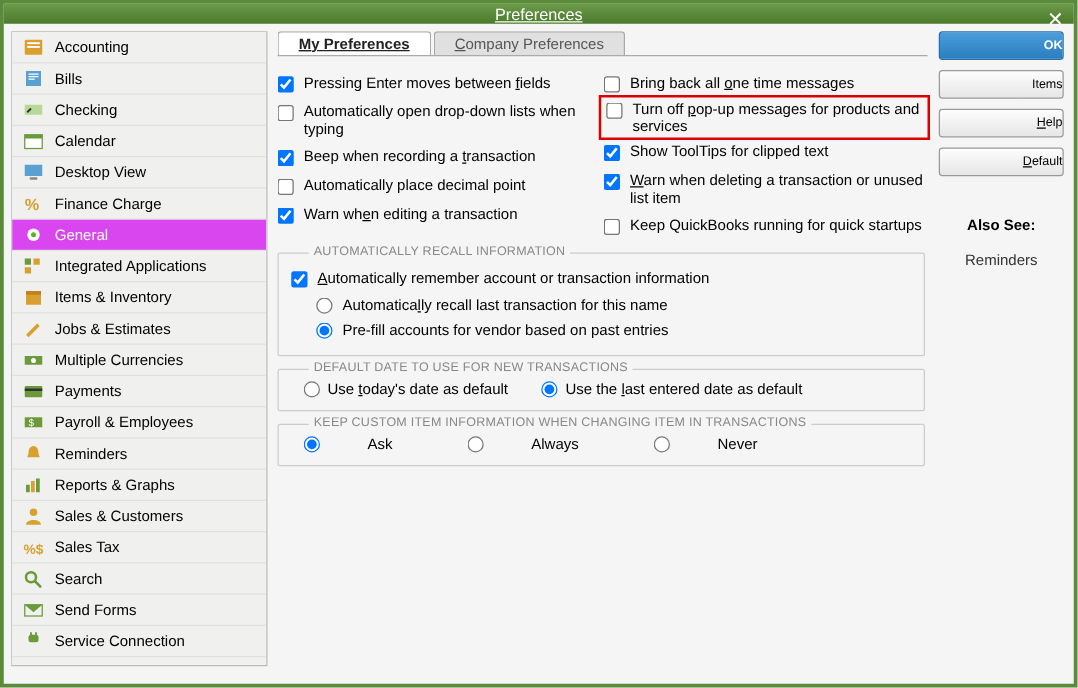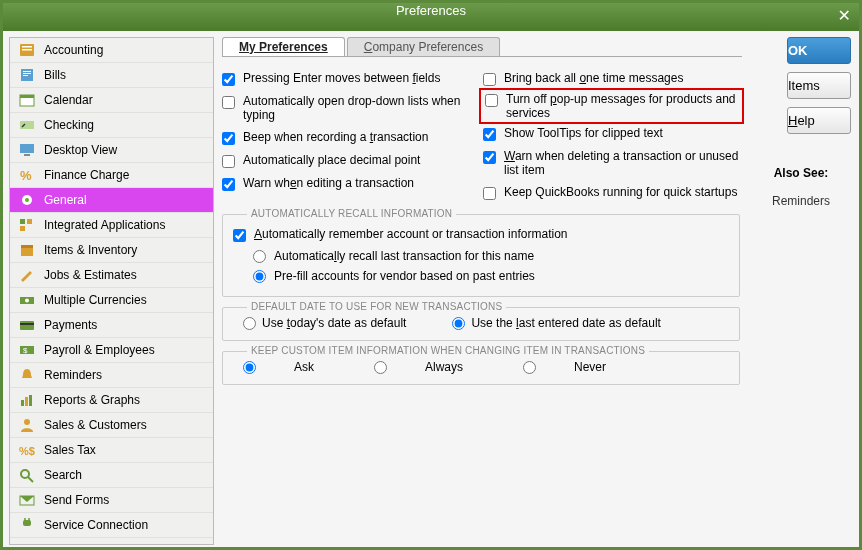--- a/index.html
+++ b/index.html
@@ -1,18 +1,18 @@
 <!DOCTYPE html>
 <html><head>
 <meta charset="utf-8">
 <style>
 * { box-sizing: border-box; margin: 0; padding: 0; }
 body { font-family: Tahoma, Arial, sans-serif; font-size: 12px; background: #fff; width: 862px; height: 550px; overflow: hidden; }
 .window { width: 862px; height: 550px; border: 3px solid #5a8a3a; background: #f5f5f5; position: relative; }
-.titlebar { height: 28px; background: linear-gradient(#6b9a4a, #4a7a2a); color: #fff; display: flex; align-items: flex-start; justify-content: center; position: relative; font-size: 13px; }
+.titlebar { height: 16px; background: linear-gradient(#6b9a4a, #4a7a2a); color: #fff; display: flex; align-items: flex-end; justify-content: center; position: relative; font-size: 13px; text-decoration: underline; }
 .titlebar .close { position: absolute; right: 8px; top: 3px; font-size: 16px; cursor: pointer; }
 .content { display: flex; height: calc(100% - 24px); }
 .sidebar { width: 205px; background: #f0f0ee; border: 1px solid #bbb; margin: 6px 0 6px 6px; overflow-y: auto; }
 .sidebar-item { display: flex; align-items: center; padding: 3px 6px; cursor: pointer; border-bottom: 1px solid #e0e0dd; }
 .sidebar-item.active { background: #d946ef; color: #fff; }
 .sidebar-item .icon { width: 22px; height: 18px; margin-right: 6px; display: inline-flex; align-items: center; justify-content: center; }
 .main { flex: 1; padding: 6px 8px; position: relative; }
 .tabs { display: flex; border-bottom: 1px solid #aaa; margin-bottom: 10px; width: 520px; }
 .tab { padding: 2px 16px; background: #e0e0e0; border: 1px solid #aaa; border-bottom: none; margin-right: 2px; cursor: pointer; color: #555; border-radius: 3px 3px 0 0; }
 .tab.active { background: #fff; font-weight: bold; color: #222; text-decoration: underline; }
@@ -24,28 +24,28 @@
 .check-row label { cursor: pointer; }
 .highlight { border: 2px solid #d00; padding: 2px 4px; margin: -2px -4px; }
 .fieldset { border: 1px solid #ccc; border-radius: 2px; padding: 8px 10px 10px; margin-bottom: 10px; position: relative; }
 .fieldset-title { font-size: 10px; color: #888; text-transform: uppercase; position: absolute; top: -7px; left: 24px; background: #f5f5f5; padding: 0 4px; letter-spacing: 0.2px; }
 .radio-row { display: flex; align-items: center; padding: 3px 0 3px 20px; }
 .radio-row input[type=radio] { margin-right: 8px; }
 .radio-inline { display: flex; gap: 60px; padding-left: 10px; }
 .radio-inline .radio-item { display: flex; align-items: center; gap: 32px; }
 .radio-inline input { margin-right: 6px; }
 .right-panel { position: absolute; right: 8px; top: 6px; width: 100px; display: flex; flex-direction: column; gap: 8px; }
-.btn { background: linear-gradient(#fdfdfd, #e6e6e6); border: 1px solid #999; border-radius: 3px; padding: 5px 0; text-align: left; cursor: pointer; font-size: 13px; margin-left: 36px; }
+.btn { background: linear-gradient(#fdfdfd, #e6e6e6); border: 1px solid #999; border-radius: 3px; padding: 5px 0; text-align: right; cursor: pointer; font-size: 10px; }
 .btn.primary { background: linear-gradient(#4a9edb, #2a7ec0); color: #fff; font-weight: bold; border-color: #2a6fa8; }
 .also-see { margin-top: 24px; text-align: center; }
 .also-see-title { font-weight: bold; margin-bottom: 14px; }
 .also-see-link { color: #333; }
 u.hk { text-decoration: underline; }
 .ic { width:18px; height:16px; display:block; }
-.date-row { display: flex; gap: 46px; padding-left: 10px; }
+.date-row { display: flex; gap: 27px; padding-left: 10px; }
 .date-row .radio-item { display: flex; align-items: center; }
 .date-row input { margin-right: 6px; }
 </style>
 </head>
 <body>
 
 <div class="window">
   <div class="titlebar">
     <span>Preferences</span>
     <span class="close">✕</span>
@@ -70,34 +70,34 @@
               <rect x="5" y="4" width="8" height="1" fill="#fff"></rect>
               <rect x="5" y="6" width="8" height="1" fill="#fff"></rect>
               <rect x="5" y="8" width="5" height="1" fill="#fff"></rect>
             </svg>
           </span>
           <span>Bills</span>
         </div>
         <div class="sidebar-item">
           <span class="icon">
             <svg class="ic" viewBox="0 0 18 16">
+              <rect x="2" y="4" width="14" height="8" fill="#b8d898"></rect>
+              <path d="M4 10 L7 7" stroke="#333" stroke-width="1.5"></path>
+            </svg>
+          </span>
+          <span>Checking</span>
+        </div>
+        <div class="sidebar-item">
+          <span class="icon">
+            <svg class="ic" viewBox="0 0 18 16">
               <rect x="2" y="3" width="14" height="11" fill="#fff" stroke="#6a9a3a"></rect>
               <rect x="2" y="3" width="14" height="3" fill="#6a9a3a"></rect>
             </svg>
           </span>
           <span>Calendar</span>
-        </div>
-        <div class="sidebar-item">
-          <span class="icon">
-            <svg class="ic" viewBox="0 0 18 16">
-              <rect x="2" y="4" width="14" height="8" fill="#b8d898"></rect>
-              <path d="M4 10 L7 7" stroke="#333" stroke-width="1.5"></path>
-            </svg>
-          </span>
-          <span>Checking</span>
         </div>
         <div class="sidebar-item">
           <span class="icon">
             <svg class="ic" viewBox="0 0 18 16">
               <rect x="2" y="2" width="14" height="9" fill="#5aa0d0"></rect>
               <rect x="6" y="12" width="6" height="2" fill="#888"></rect>
             </svg>
           </span>
           <span>Desktop View</span>
         </div>
@@ -345,20 +345,21 @@
                 <label for="knev">Never</label>
               </div>
           </div>
         </div>
       </div>
 
       <div class="right-panel">
         <div class="btn primary">OK</div>
         <div class="btn">Items</div>
         <div class="btn"><u class="hk">H</u>elp</div>
+        <div class="btn"><u class="hk">D</u>efault</div>
         <div class="also-see">
           <div class="also-see-title">Also See:</div>
           <div class="also-see-link">Reminders</div>
         </div>
       </div>
 
     </div>
   </div>
 </div>
 

